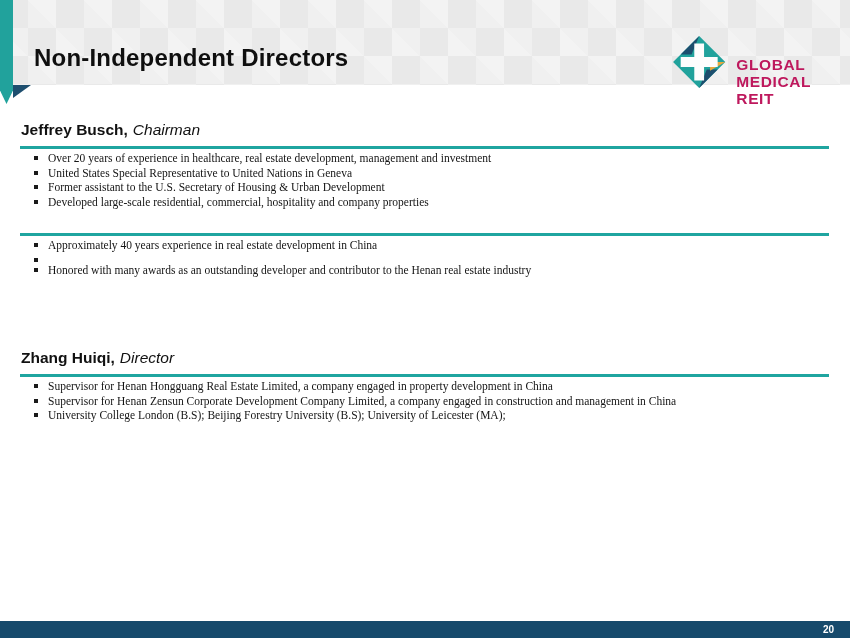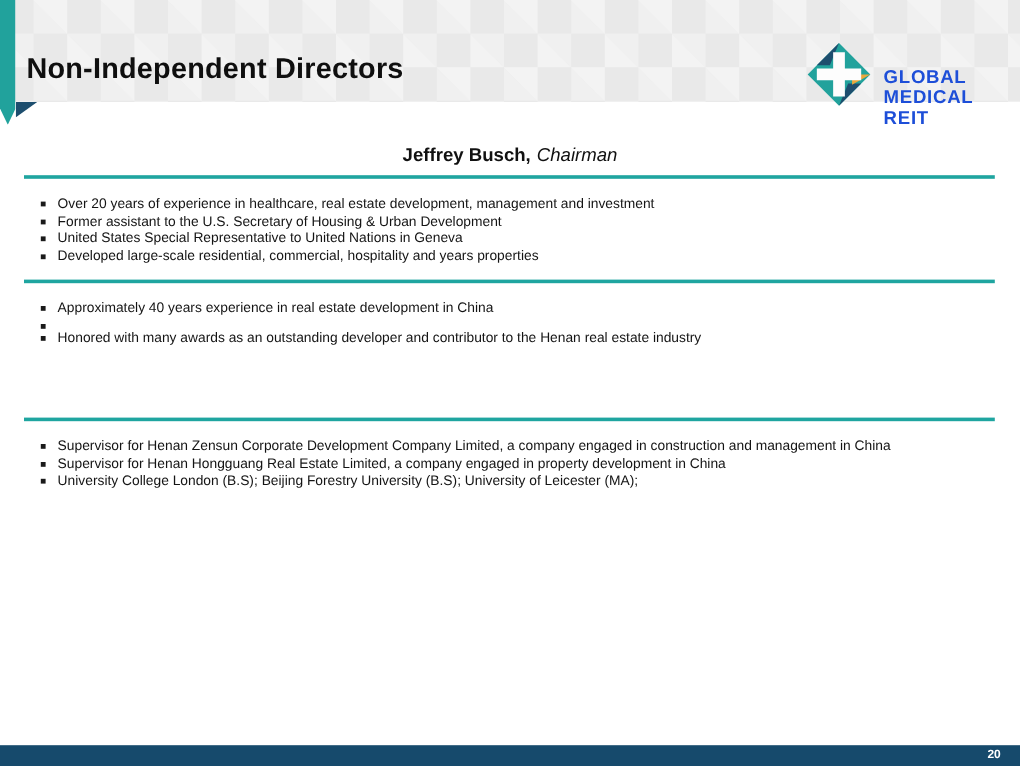--- a/index.html
+++ b/index.html
@@ -23,45 +23,45 @@
     position:absolute;top:0;left:0;width:13px;height:104px;
     background:#21a29c;
     clip-path:polygon(0 0,100% 0,100% 87%,50% 100%,0 87%);
   }
   .ribbon-navy-fold{
     position:absolute;top:85px;left:13px;width:18px;height:13px;
     background:#1d4e6e;
     clip-path:polygon(0 0,100% 0,0 100%);
   }
   .slide-title{
-    position:absolute;left:22px;top:44px;
+    position:absolute;left:34px;top:44px;
     font-size:24px;font-weight:bold;color:#0f0f0f;letter-spacing:.2px;
   }
   
   .logo{
     position:absolute;top:16px;left:672px;
     display:flex;align-items:center;gap:10px;
   }
   .logo svg{display:block;}
   .logo-text{
-    font-size:15.5px;line-height:17px;color:#1d4ed8;
+    font-size:15.5px;line-height:17px;color:#be185d;
     letter-spacing:.6px;font-weight:bold;margin-top:40px;
   }
   
   .section{position:absolute;left:20px;width:809px;}
   .sec-1{top:120px;}
   .sec-2{top:233px;}
   .sec-3{top:348px;}
   .section-heading{
-    margin:0 0 6px 1px;font-size:15.5px;color:#111;line-height:20px;text-align:center;
+    margin:0 0 6px 1px;font-size:15.5px;color:#111;line-height:20px;
   }
   .director-name{font-weight:bold;}
   .director-role{font-style:italic;margin-left:5px;font-weight:normal;}
   .section-rule{height:3px;background:#1fa5a0;}
-  .bullets{margin-top:15px;}
+  .bullets{margin-top:3px;font-family:Liberation Serif, serif;}
   .bullet{
     display:flex;align-items:flex-start;
     padding-left:14px;margin-bottom:2.5px;
     font-size:11.5px;line-height:12px;color:#141414;
   }
   .bullet .marker{
     flex:none;width:4px;height:4px;background:#1a1a1a;
     margin:4px 10px 0 0;
   }
   
@@ -97,29 +97,29 @@
 <div class="section sec-1">
   <h2 class="section-heading"><span class="director-name">Jeffrey Busch,</span><span class="director-role">Chairman</span></h2>
   <div class="section-rule"></div>
   <div class="bullets">
       <div class="bullet">
         <span class="marker"></span>
         <span>Over 20 years of experience in healthcare, real estate development, management and investment</span>
       </div>
       <div class="bullet">
         <span class="marker"></span>
+        <span>United States Special Representative to United Nations in Geneva</span>
+      </div>
+      <div class="bullet">
+        <span class="marker"></span>
         <span>Former assistant to the U.S. Secretary of Housing &amp; Urban Development</span>
       </div>
       <div class="bullet">
         <span class="marker"></span>
-        <span>United States Special Representative to United Nations in Geneva</span>
-      </div>
-      <div class="bullet">
-        <span class="marker"></span>
-        <span>Developed large-scale residential, commercial, hospitality and years properties</span>
+        <span>Developed large-scale residential, commercial, hospitality and company properties</span>
       </div>
     </div>
 </div>
 
 <div class="section sec-2">
   <div class="section-rule"></div>
   <div class="bullets">
       <div class="bullet">
         <span class="marker"></span>
         <span>Approximately 40 years experience in real estate development in China</span>
@@ -128,29 +128,30 @@
         <span class="marker"></span>
       </div>
       <div class="bullet">
         <span class="marker"></span>
         <span>Honored with many awards as an outstanding developer and contributor to the Henan real estate industry</span>
       </div>
     </div>
 </div>
 
 <div class="section sec-3">
+  <h2 class="section-heading"><span class="director-name">Zhang Huiqi,</span><span class="director-role">Director</span></h2>
   <div class="section-rule"></div>
   <div class="bullets">
       <div class="bullet">
         <span class="marker"></span>
-        <span>Supervisor for Henan Zensun Corporate Development Company Limited, a company engaged in construction and management in China</span>
+        <span>Supervisor for Henan Hongguang Real Estate Limited, a company engaged in property development in China</span>
       </div>
       <div class="bullet">
         <span class="marker"></span>
-        <span>Supervisor for Henan Hongguang Real Estate Limited, a company engaged in property development in China</span>
+        <span>Supervisor for Henan Zensun Corporate Development Company Limited, a company engaged in construction and management in China</span>
       </div>
       <div class="bullet">
         <span class="marker"></span>
         <span>University College London (B.S); Beijing Forestry University (B.S); University of Leicester (MA);</span>
       </div>
     </div>
 </div>
 
 <div class="footer-bar">
   <span>20</span>

